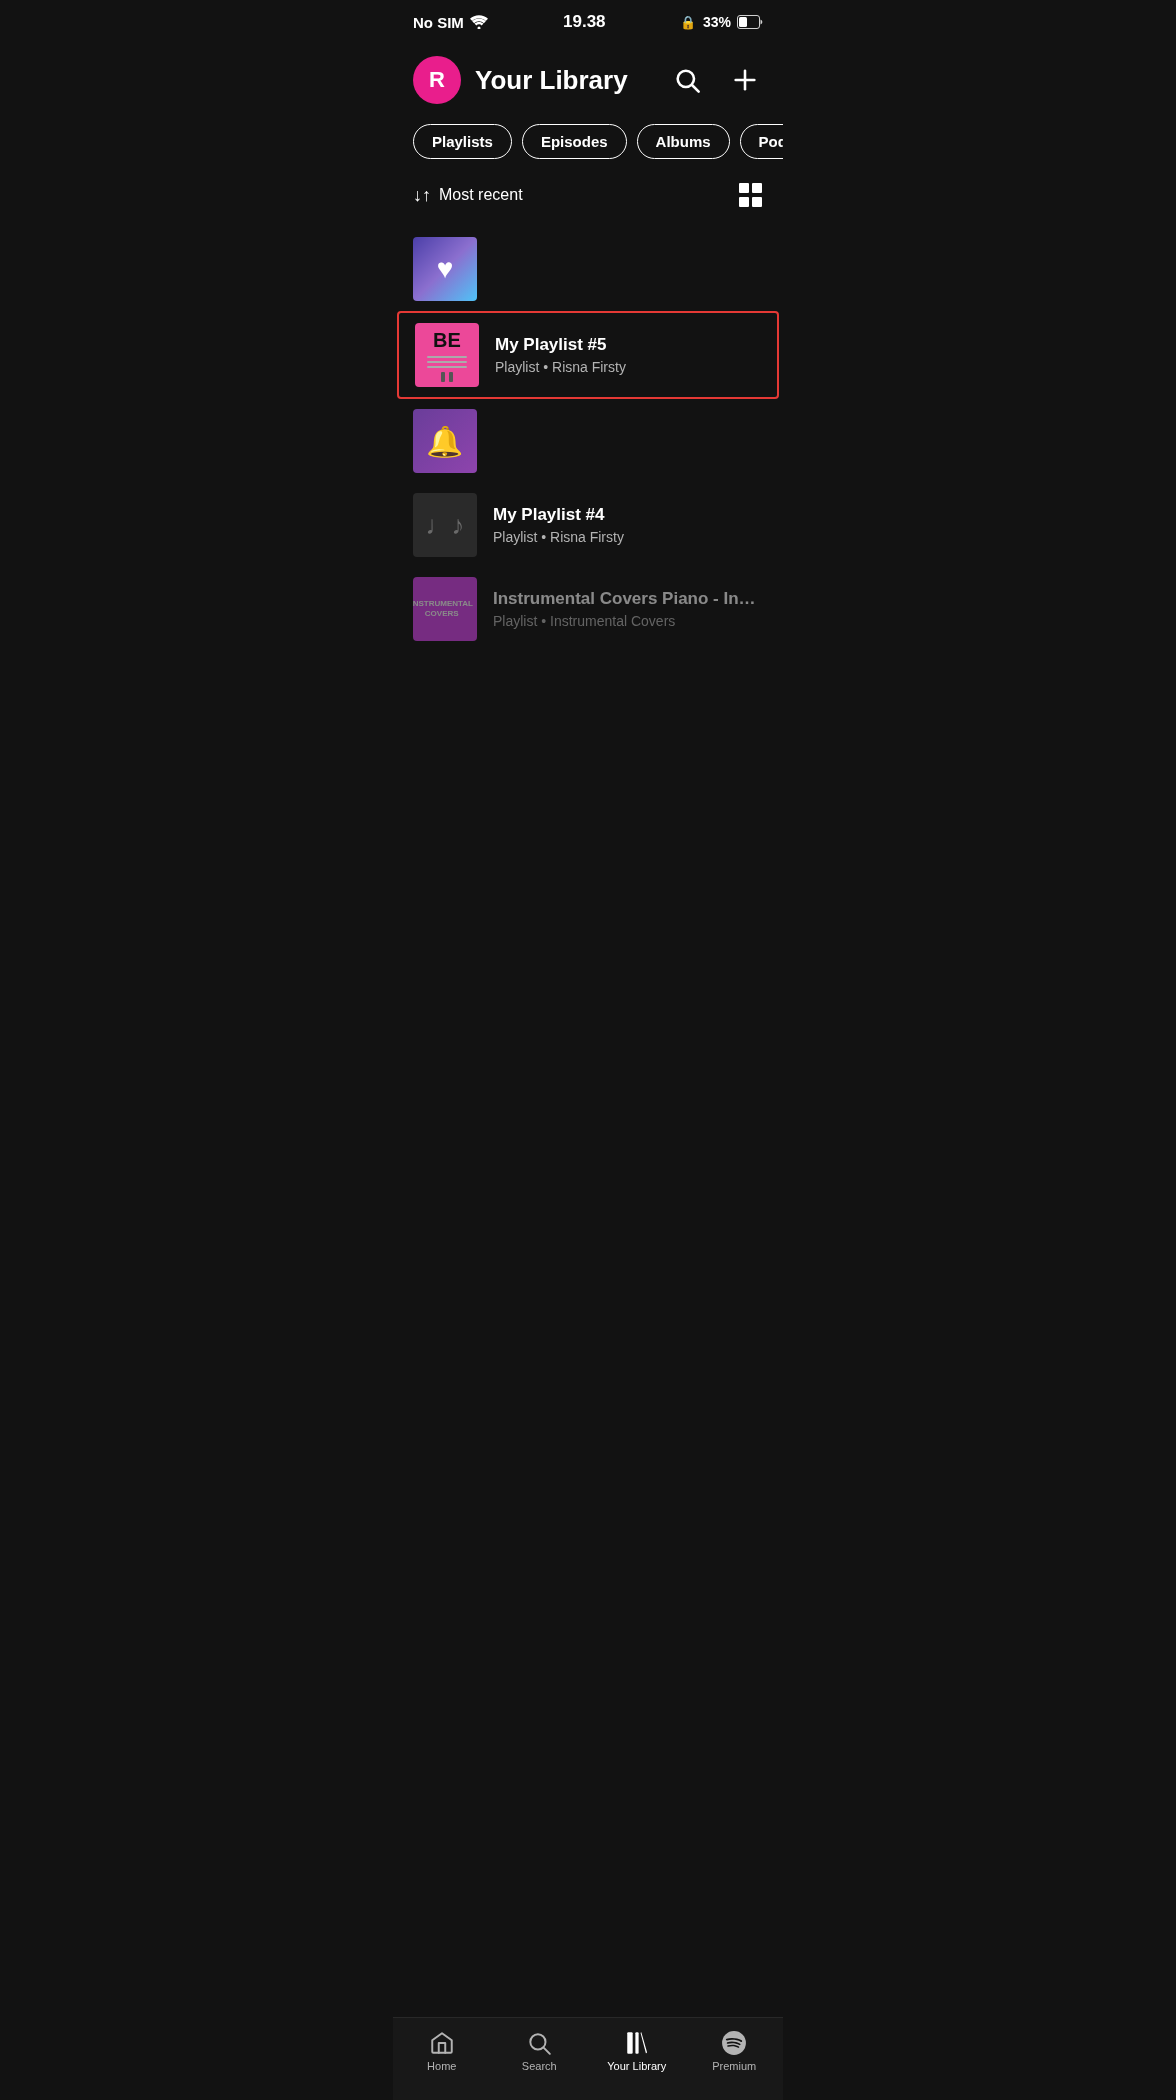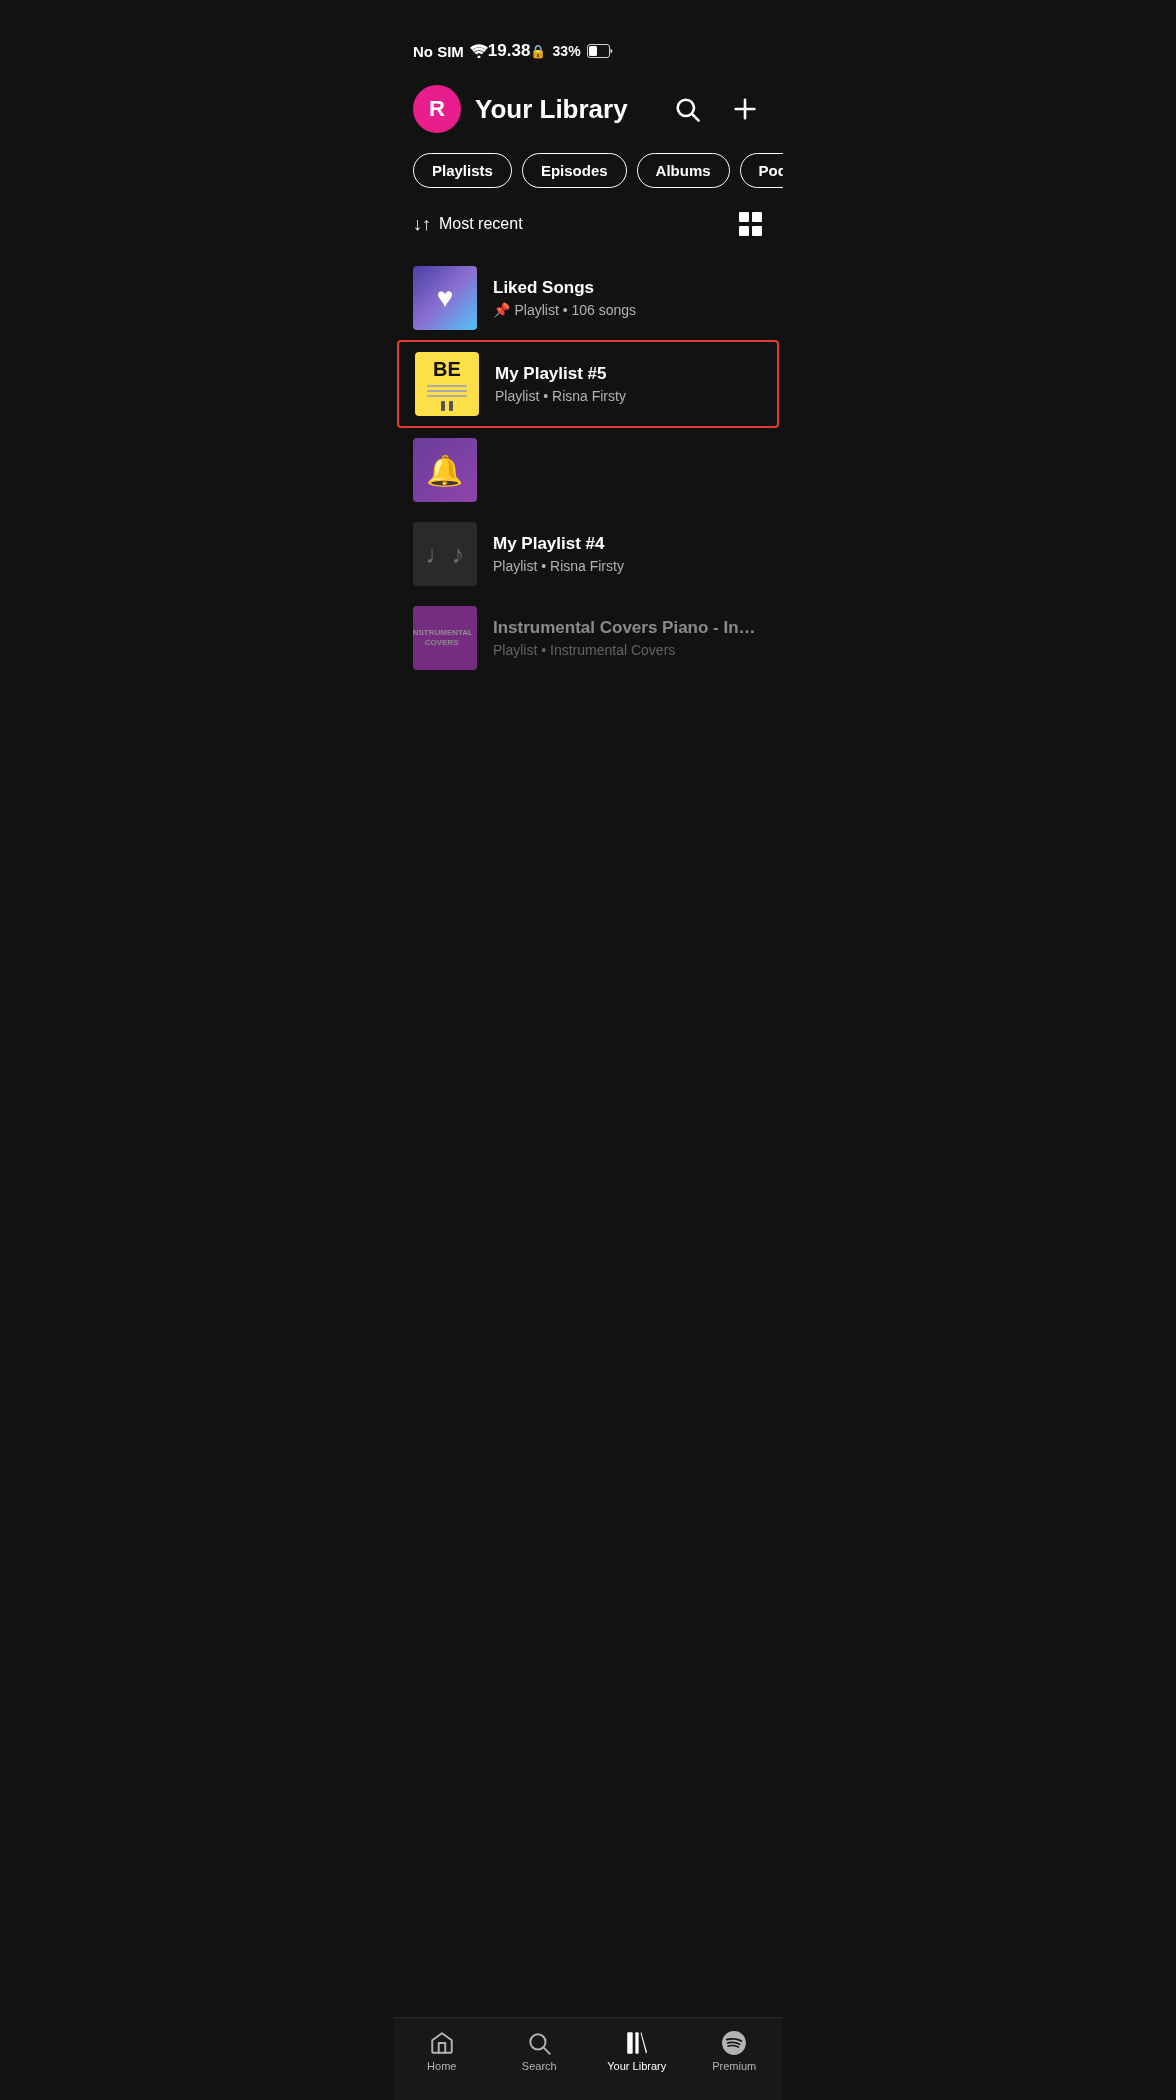--- a/index.html
+++ b/index.html
@@ -12,25 +12,25 @@
       width: 390px;
       min-height: 700px;
       margin: 0 auto;
       position: relative;
       overflow-x: hidden;
     }
 
     
     .status-bar {
       display: flex;
+      justify-content: space-between;
       align-items: center;
       padding: 12px 20px 8px;
       font-size: 15px;
       font-weight: 600;
-      margin-top: 29px;
     }
 
     .status-left {
       display: flex;
       align-items: center;
       gap: 6px;
     }
 
     .status-center {
       font-size: 17px;
@@ -189,21 +189,21 @@
       align-items: center;
       justify-content: center;
       overflow: hidden;
     }
 
     .thumb-liked {
       background: linear-gradient(135deg, #4b3fa8, #8b6fcf, #4fc3f7);
     }
 
     .thumb-playlist5 {
-      background: #fde047;
+      background: #ec4899;
     }
 
     .thumb-episodes {
       background: linear-gradient(135deg, #6a3d9a, #8e44ad);
     }
 
     .thumb-playlist4 {
       background: #2a2a2a;
     }
 
@@ -409,27 +409,20 @@
     <div class="grid-dot"></div>
     <div class="grid-dot"></div>
   </div>
 </div>
 
 <div class="library-list">
 
   <div class="library-item">
     <div class="item-thumb thumb-liked">
       <span class="heart-icon">♥</span>
-    </div>
-    <div class="item-info">
-      <div class="item-name">Liked Songs</div>
-      <div class="item-meta">
-        <span class="pin-icon">📌</span>
-        <span>Playlist • 106 songs</span>
-      </div>
     </div>
   </div>
 
   <div class="library-item selected">
     <div class="item-thumb thumb-playlist5">
       <div>
         <div class="be-text">BE</div>
         <div class="be-lines">
           <div class="be-line"></div>
           <div class="be-line"></div>

